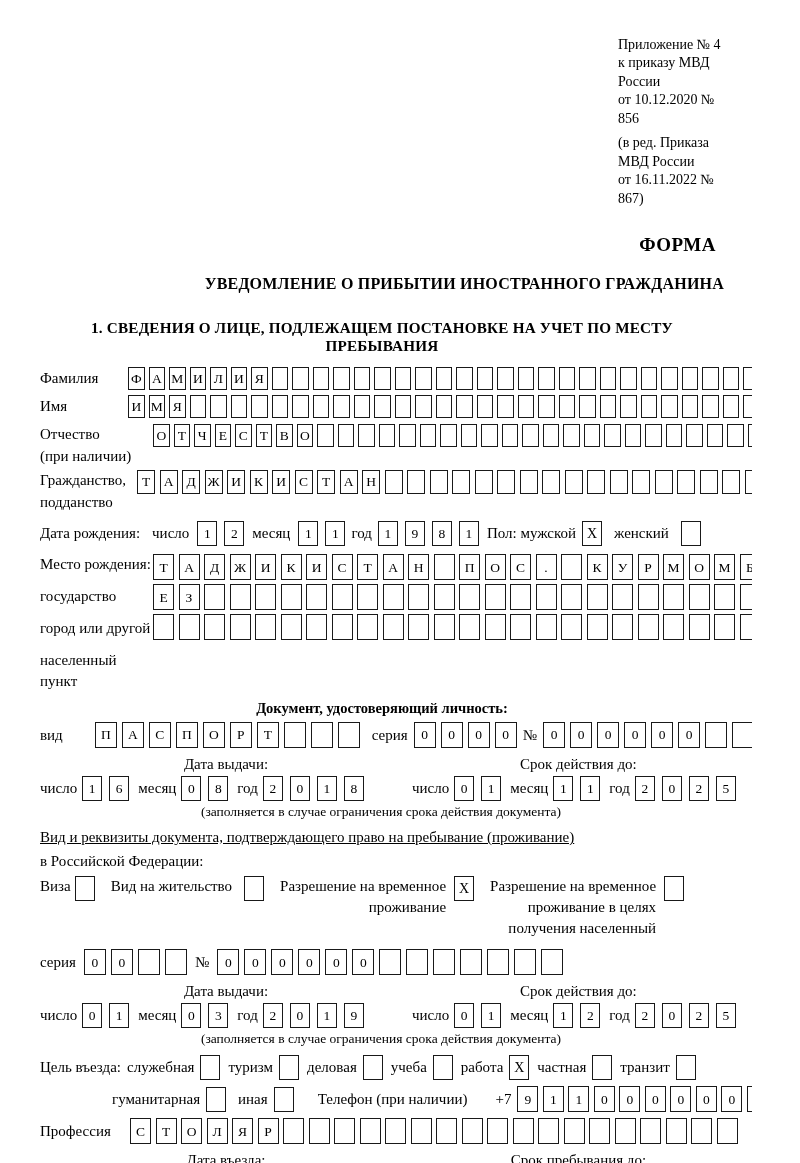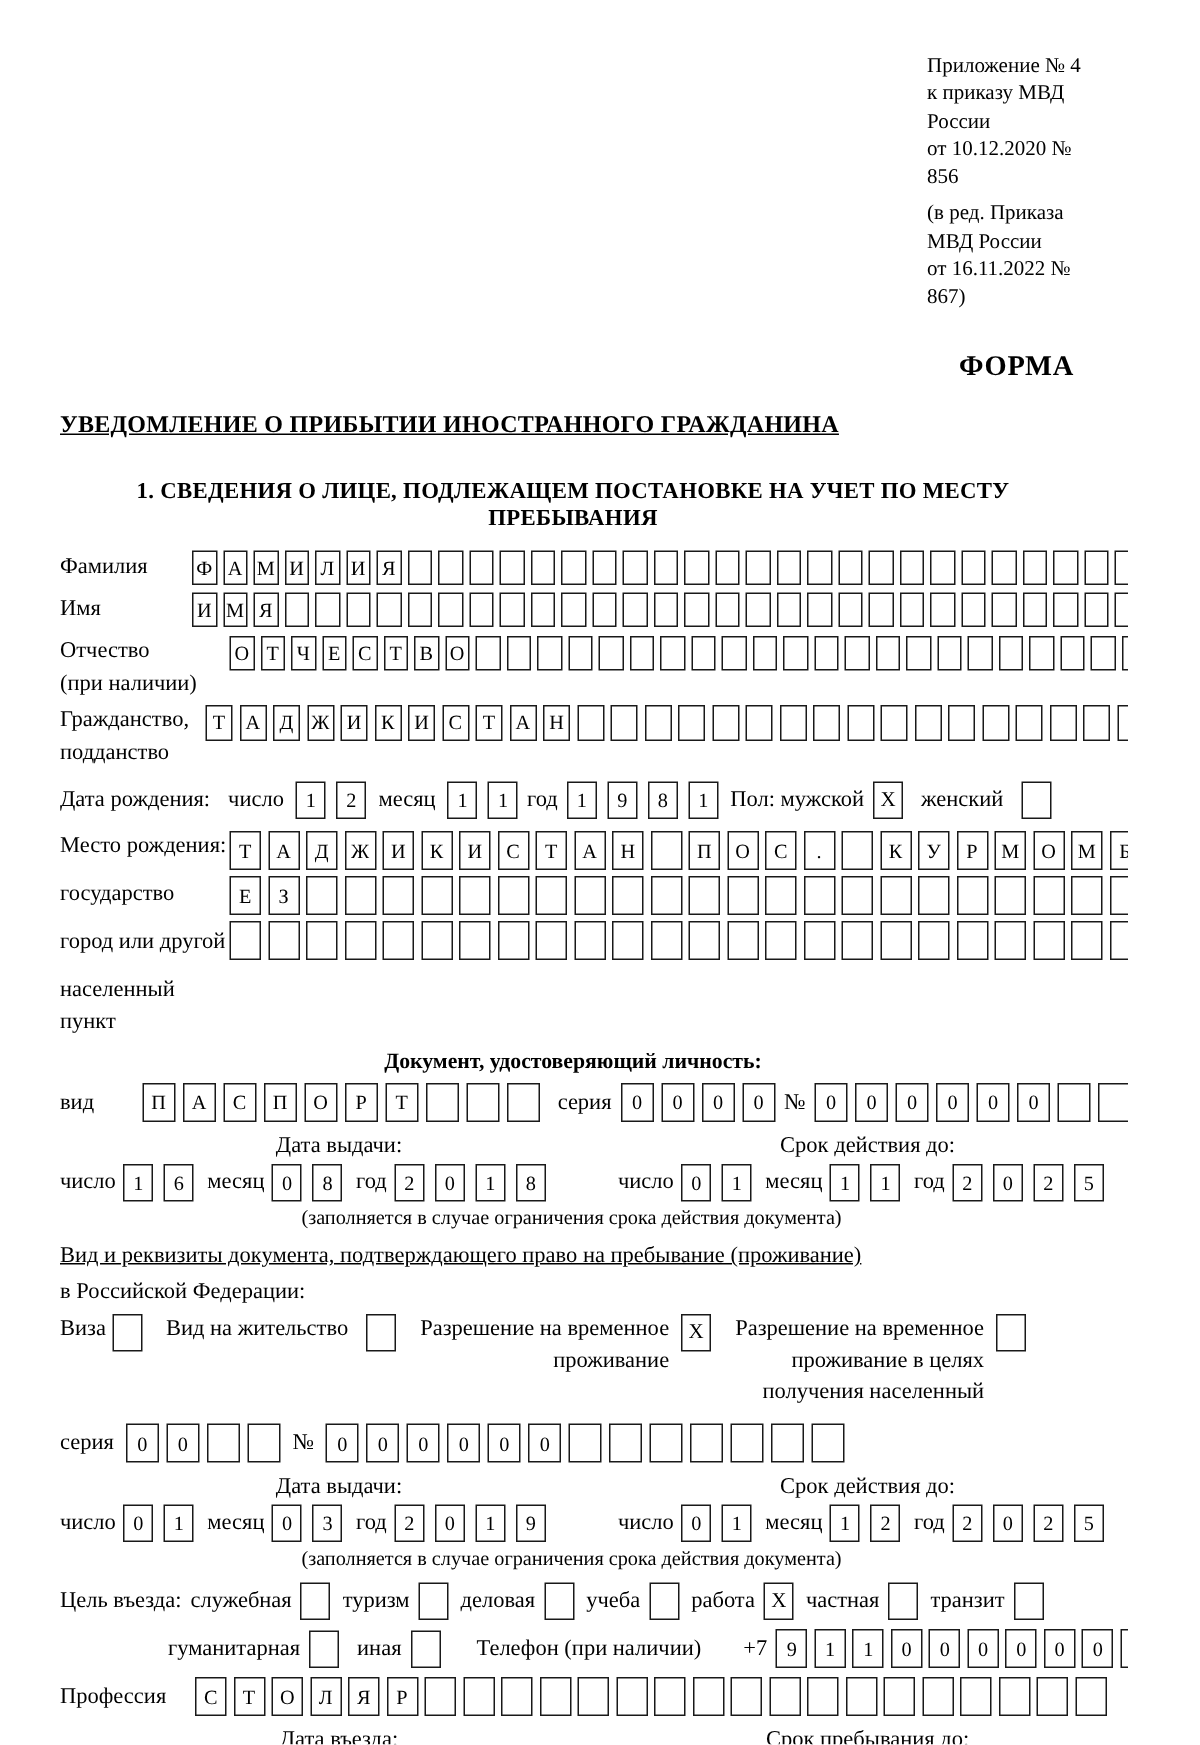--- a/index.html
+++ b/index.html
@@ -5,21 +5,21 @@
   html,body{margin:0;padding:0;background:#fff;}
   .page{
     position:relative;width:752px;height:1163px;background:#ffffff;color:#000;
     font-family:"Liberation Serif", serif;font-size:15px;overflow:hidden;
   }
   .inner{padding:36px 28px 0 40px;}
   
   .appendix{margin-left:578px;line-height:1.32;font-size:14px;}
   .appendix .sub{margin-top:6px;}
   .forma{font-weight:bold;text-align:right;margin:26px 8px 0 0;font-size:19px;letter-spacing:.5px;}
-  .title{font-weight:bold;text-align:left;font-size:16px;line-height:1.45;margin-top:16px;letter-spacing:.2px;text-decoration:underline;}
+  .title{font-weight:bold;text-align:right;font-size:16px;line-height:1.45;margin-top:16px;letter-spacing:.2px;}
   .blank-line{display:inline-block;width:55px;border-bottom:2px solid #222;height:13px;margin-left:8px;}
   .sec-heading{font-weight:bold;font-size:15.2px;text-align:center;margin-top:24px;letter-spacing:.2px;}
   
   .frow{display:flex;align-items:center;margin-top:5px;font-family:Liberation Serif, serif;}
   .frow.top{align-items:flex-start;}
   .lblcol{flex:none;line-height:1.45;}
   .lbl{white-space:nowrap;}
   
   .cells{display:inline-flex;flex:none;}
   .cell{

